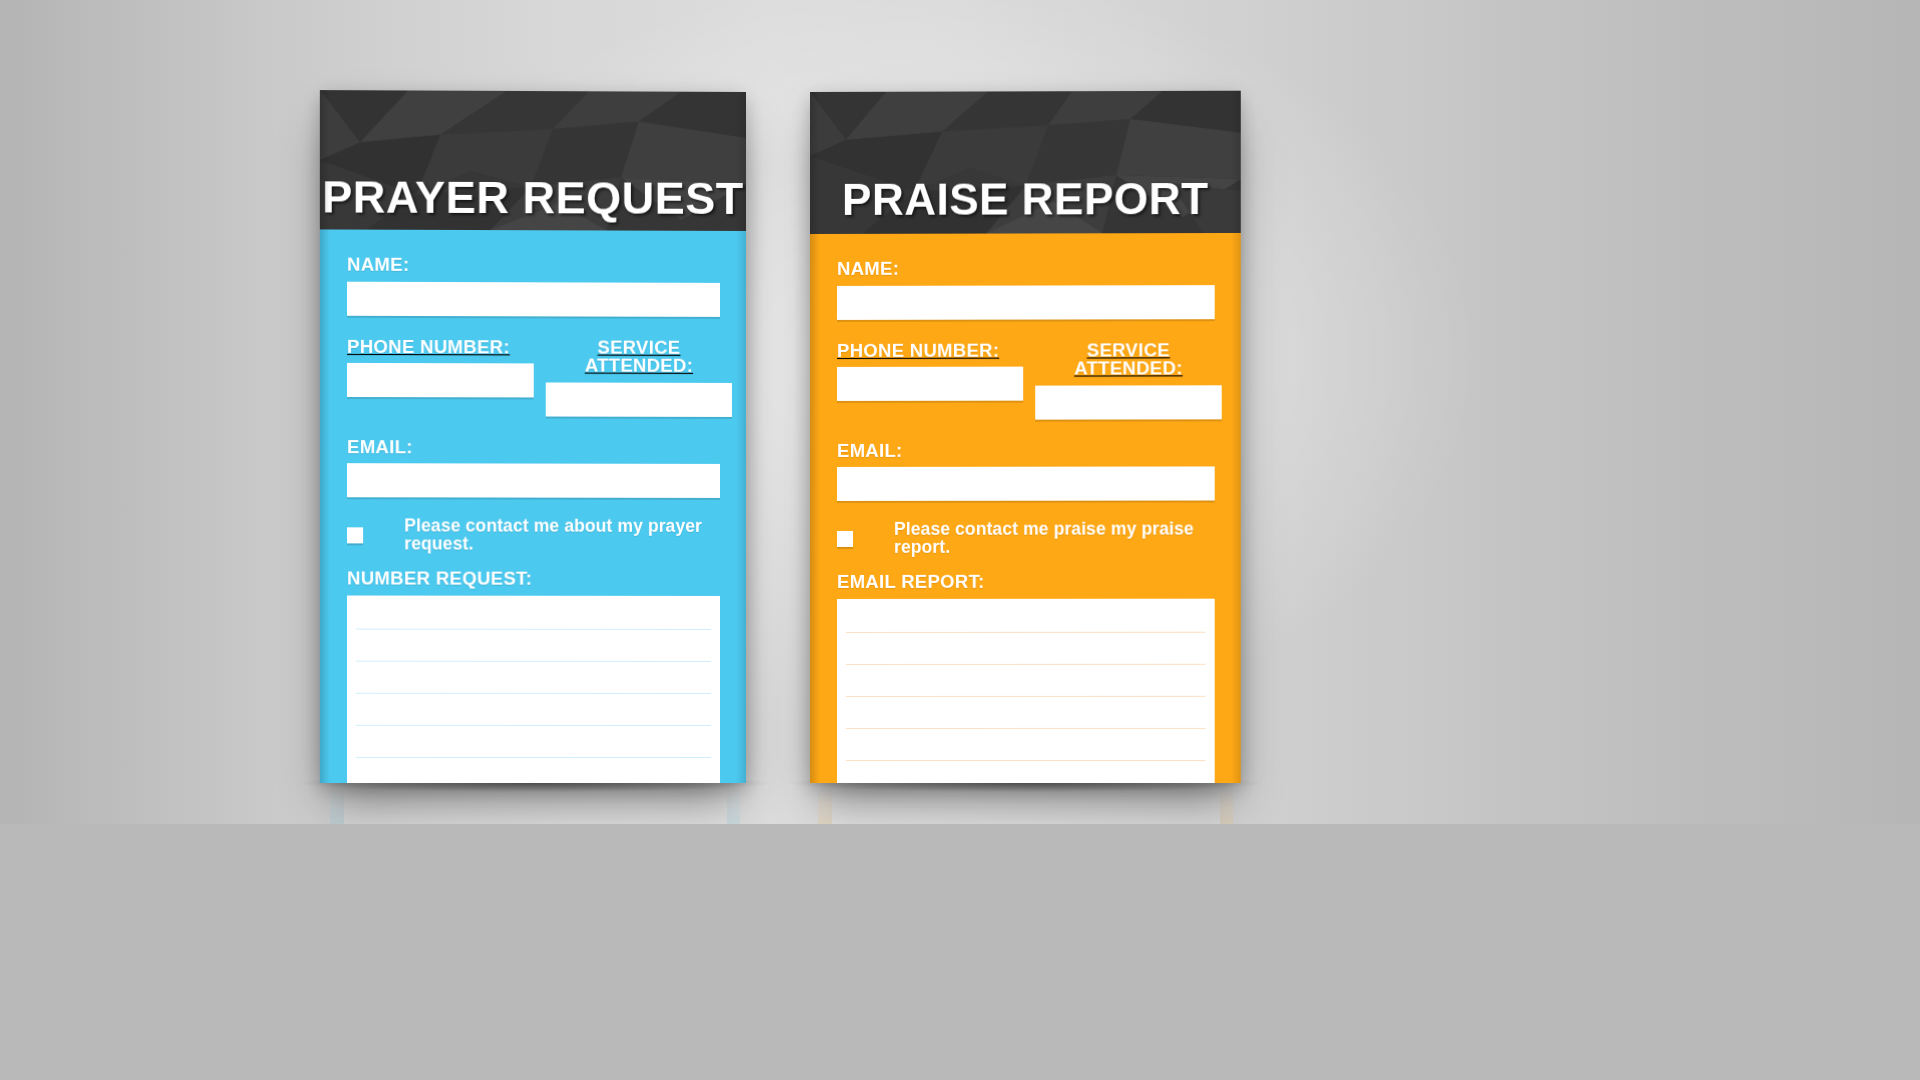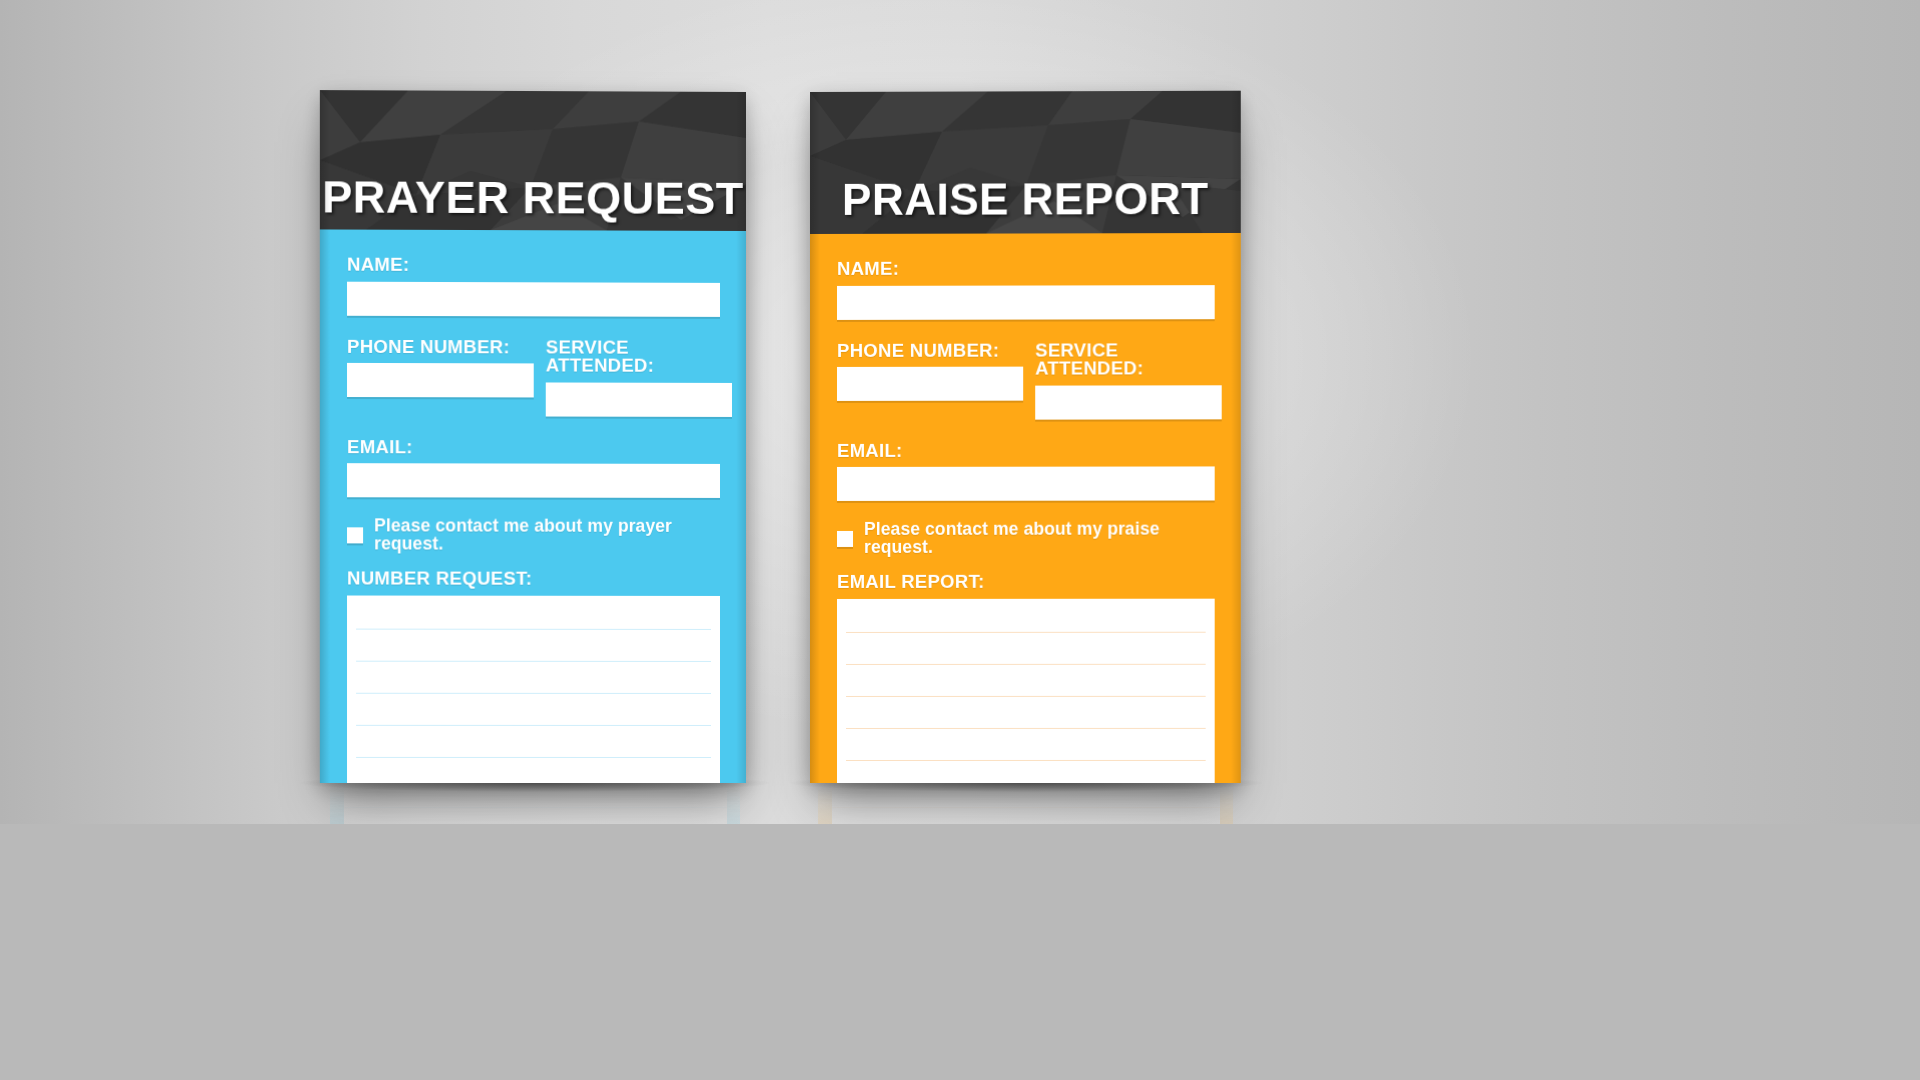--- a/index.html
+++ b/index.html
@@ -80,38 +80,39 @@
     color:#ffffff;font-size:18.5px;font-weight:bold;letter-spacing:.3px;
     line-height:1;margin:0 0 7px 0;
     text-shadow:0 1px 1px rgba(0,0,0,.10);
   }
   .input-box{
     background:#ffffff;border:0;box-sizing:border-box;
     box-shadow:0 2px 0 rgba(0,0,0,.13);
   }
   .in-wide{height:34px;width:100%;}
   .row2{display:flex;gap:12px;}
-  .row2 .col{flex:0 0 auto;}
+  .row2 .col{flex:0 0 auto;text-decoration:underline;}
   .col-phone{width:186px;}
-  .col-service{width:186px;}
+  .col-service{width:186px;text-align:center;}
   .col .input-box{height:34px;width:100%;}
   .sp-22{height:22px;}
   .sp-20{height:20px;}
   .sp-17{height:17px;}
 
   
   .cb-row{display:flex;align-items:center;gap:11px;}
   .cb-box{
     width:16px;height:16px;background:#ffffff;flex:0 0 auto;
     box-shadow:0 2px 0 rgba(0,0,0,.14);
   }
   .cb-text{
     color:#ffffff;font-size:17.5px;font-weight:bold;letter-spacing:.1px;
     line-height:1;
     text-shadow:0 1px 1px rgba(0,0,0,.10);
+    margin-left:30px;
   }
 
   
   .lined{
     position:relative;background:#ffffff;height:215px;width:100%;
     box-sizing:border-box;box-shadow:0 2px 0 rgba(0,0,0,.13);
     overflow:hidden;
   }
   .lined-cyan{
     background-image:repeating-linear-gradient(
@@ -305,21 +306,21 @@
 
       <div class="sp-22"></div>
 
       <div class="fld-label">EMAIL:</div>
       <div class="input-box in-wide"></div>
 
       <div class="sp-20"></div>
 
       <div class="cb-row">
         <div class="cb-box"></div>
-        <div class="cb-text">Please contact me about my praise request.</div>
+        <div class="cb-text">Please contact me praise my praise report.</div>
       </div>
 
       <div class="sp-17"></div>
 
       <div class="fld-label">EMAIL REPORT:</div>
       <div class="lined lined-orange">
         <div class="lined-pad"></div>
         <div class="lined-pad-r"></div>
       </div>
 

